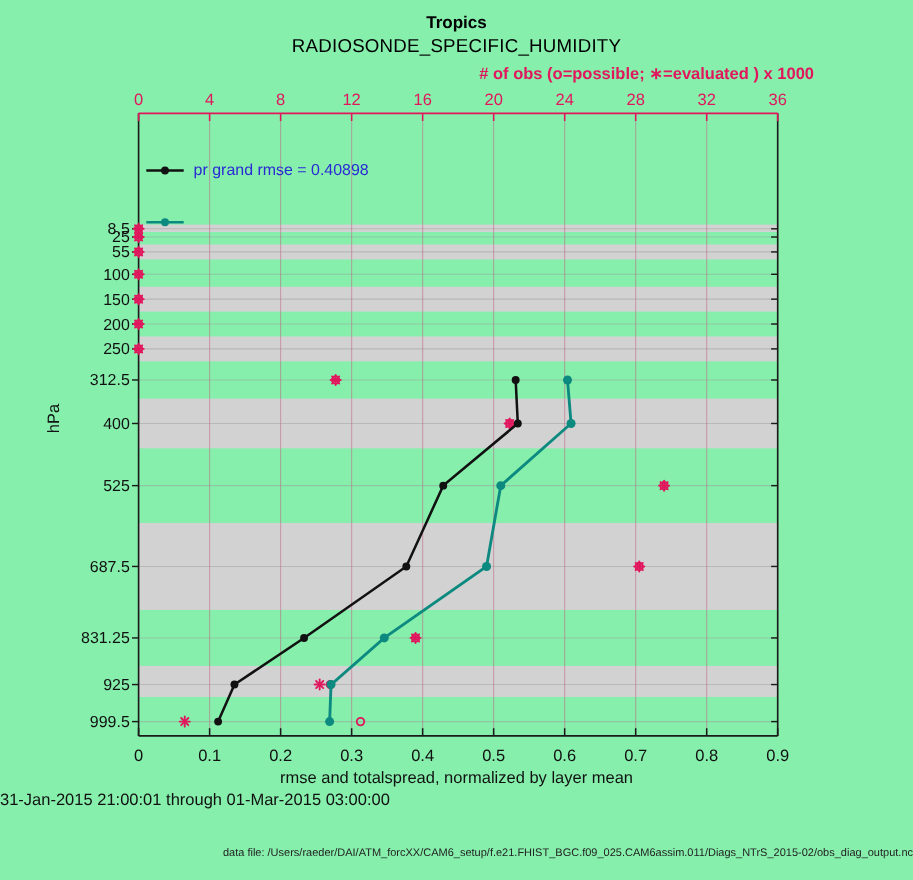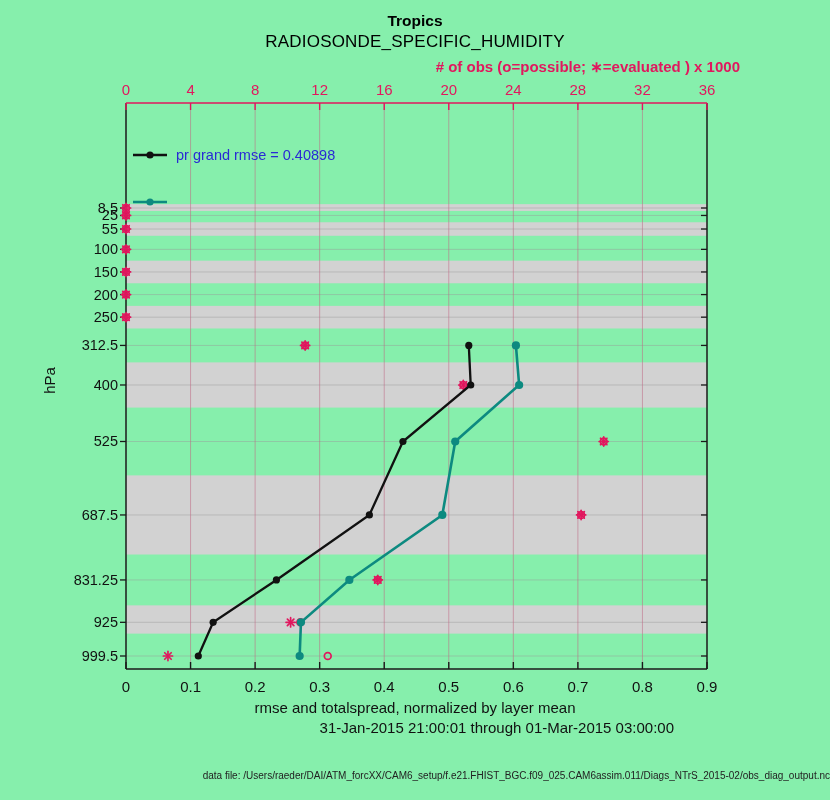--- a/index.html
+++ b/index.html
@@ -4,21 +4,21 @@
 <style>
   html,body{margin:0;padding:0;background:#ffffff;}
   .fig{position:relative;width:830px;height:800px;background:#86efac;
        font-family:"Liberation Sans", sans-serif; overflow:hidden;}
   .fig div{position:absolute;}
   .title1{top:12px;left:0;width:830px;text-align:center;font-weight:bold;font-size:15.5px;color:#000;}
   .title2{top:32px;left:0;width:830px;text-align:center;font-weight:normal;font-size:17px;color:#000;letter-spacing:.2px;}
   .obslab{top:58px;left:0;width:740px;text-align:right;font-size:15px;font-weight:bold;}
   .ylab{top:372px;left:36px;font-size:15px;color:#111;transform:rotate(-90deg);transform-origin:center;}
   .xlab{top:699px;left:0;width:830px;text-align:center;font-size:15px;color:#111;}
-  .tspan{top:719px;left:0;width:674px;text-align:right;font-size:15px;color:#111;}
+  .tspan{top:719px;left:0;width:674px;text-align:left;font-size:15px;color:#111;}
   .footer{top:770px;left:0;width:830px;text-align:right;font-size:10px;color:#222;}
   svg.plot{position:absolute;top:0;left:0;}
   .legend{top:117px;left:132px;}
   .legend-entry{position:static !important;display:flex;align-items:center;height:19px;margin-top:28px;}
   .legend-entry .ltext{font-size:14.5px;margin-left:6px;}
 </style>
 </head>
 <body>
 
 <div class="fig">

